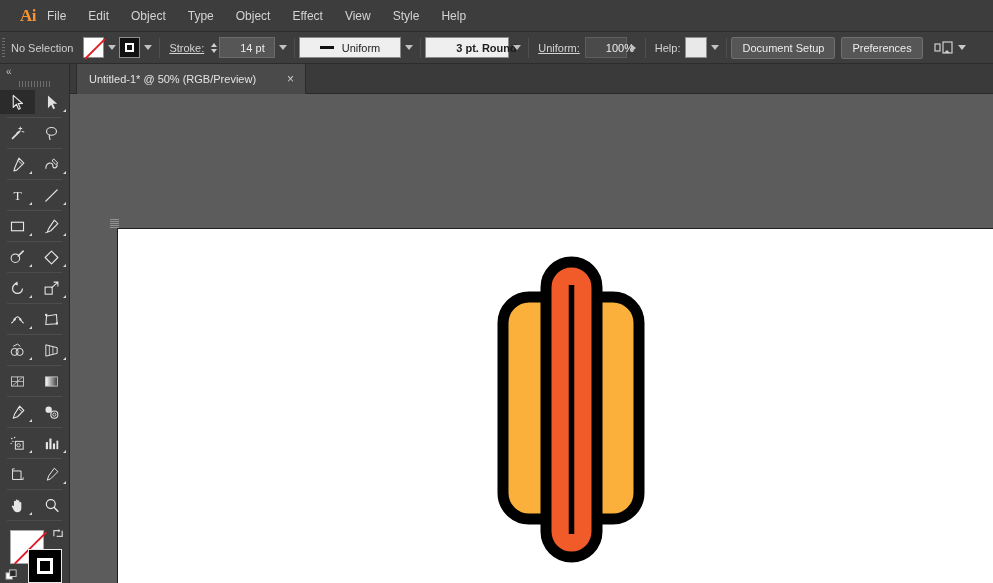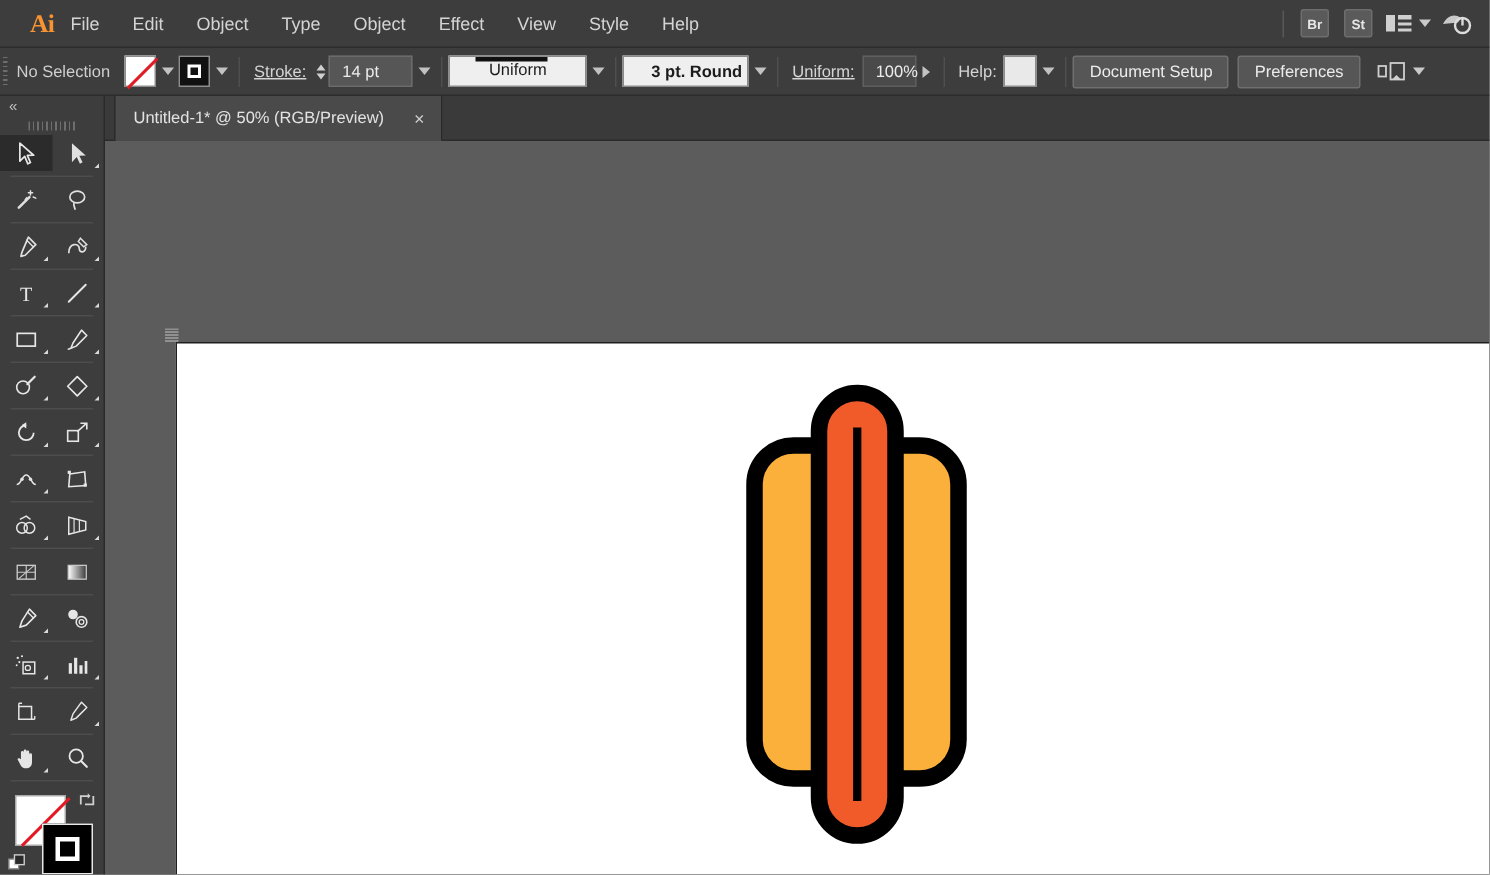--- a/index.html
+++ b/index.html
@@ -79,21 +79,21 @@
   }
   .dd-arrow::after { content:""; width:0;height:0;border-left:4px solid transparent;border-right:4px solid transparent;border-top:5px solid #c2c2c2; }
   .cb-label { font-size: 11px; color: #d4d4d4; padding: 0 5px; white-space: nowrap; }
   .cb-label u { text-decoration: underline; text-underline-offset: 1px; margin-top: 28px; }
   .spinner { width: 10px; height: 21px; display:flex; flex-direction:column; align-items:center; justify-content:center; gap:2px; cursor: default; }
   .spinner i { width:0;height:0;border-left:3px solid transparent;border-right:3px solid transparent; display:block; }
   .spinner .up { border-bottom: 4px solid #cfcfcf; }
   .spinner .dn { border-top: 4px solid #cfcfcf; }
   .field {
     height: 21px; background: #565656; border: 1px solid #6b6b6b;
-    display:flex; align-items:center; padding: 0 8px; font-size: 11px; color: #ececec;
+    display:flex; align-items:center; padding: 0 20px; font-size: 11px; color: #ececec;
     white-space: nowrap; cursor: text;
   }
   .field.light { background:#efefef; color:#1c1c1c; border-color:#8a8a8a; }
   .field.dark2 { background:#4a4a4a; border-color:#5e5e5e; }
   .stroke-preview { display:inline-block; width:48px; height:3px; background:#111; margin-right:8px; }
   .brush-dot { display:inline-block; width:3px;height:3px;border-radius:50%;background:#111;margin-right:10px;}
   .cb-btn {
     height: 21px; padding: 10px 10px; background: #565656; border: 1px solid #6f6f6f;
     border-radius: 2px; font-size: 11px; color: #ececec;
     display:flex; align-items:center; cursor: default; white-space: nowrap;
@@ -103,21 +103,21 @@
   .style-swatch { width:22px;height:21px;background:#e9e9e9;border:1px solid #8d8d8d; cursor:default;}
 
   
   #tabbar {
     position: absolute; left: 0; top: 64px; width: 993px; height: 30px;
     background: #3a3a3a; border-bottom: 1px solid #2a2a2a;
   }
   #doc-tab {
     position: absolute; left: 76px; top: 0; height: 30px;
     background: #4a4a4a; border-right: 1px solid #2a2a2a; border-left: 1px solid #2a2a2a;
-    display: flex; align-items: center; padding: 0 8px 0 12px; gap: 17px; cursor: default;
+    display: flex; align-items: center; padding: 0 8px 0 12px; gap: 28px; cursor: default;
   }
   #doc-tab-title { font-size: 11px; color: #e3e3e3; white-space: nowrap; }
   #doc-tab-close { font-size: 12px; color: #cccccc; line-height: 1; cursor: default; padding: 0 3px; }
 
   
   #toolbar {
     position: absolute; left: 0; top: 64px; width: 70px; height: 519px;
     background: #3d3d3d; border-right: 1px solid #2a2a2a;
   }
   #tb-collapse { height: 14px; display:flex; align-items:center; padding-left:6px; color:#bdbdbd; font-size:10px; cursor: default;}
@@ -180,41 +180,20 @@
     <div class="menu-item">File</div>
     <div class="menu-item">Edit</div>
     <div class="menu-item">Object</div>
     <div class="menu-item">Type</div>
     <div class="menu-item">Object</div>
     <div class="menu-item">Effect</div>
     <div class="menu-item">View</div>
     <div class="menu-item">Style</div>
     <div class="menu-item">Help</div>
 
-    <div id="menu-right">
-      <div class="menu-sep"></div>
-      <div class="app-chip">Br</div>
-      <div class="app-chip">St</div>
-      <div class="icon-btn">
-        <svg width="19" height="15" viewBox="0 0 19 15">
-          <rect x="1" y="2" width="6" height="11" fill="#d0d0d0"></rect>
-          <rect x="9" y="2" width="9" height="3" fill="#d0d0d0"></rect>
-          <rect x="9" y="7" width="9" height="2" fill="#d0d0d0"></rect>
-          <rect x="9" y="11" width="9" height="2" fill="#d0d0d0"></rect>
-        </svg>
-        <span class="chev"></span>
-      </div>
-      <div class="icon-btn">
-        <svg width="22" height="18" viewBox="0 0 22 18">
-          <path d="M2 9 C5 3, 10 2, 14 5 L12 8 Z" fill="#c9c9c9"></path>
-          <circle cx="15" cy="10" r="5" fill="none" stroke="#dcdcdc" stroke-width="1.6"></circle>
-          <rect x="14.2" y="5" width="1.6" height="5" fill="#dcdcdc"></rect>
-        </svg>
-      </div>
-    </div>
   </div>
 
   <div id="controlbar">
     <div id="cb-grip">
         <i></i>
       </div>
 
     <div id="no-selection">No Selection</div>
 
     <div class="swatch-box swatch-none"></div>
@@ -232,21 +211,21 @@
     </div>
     <div class="spinner">
       <i class="up"></i>
         <i class="dn"></i>
     </div>
     <div class="field" style="width:56px;">14 pt</div>
     <div class="dd-arrow"></div>
 
     <div class="cb-sep"></div>
 
-    <div class="field light" style="width:92px;flex-direction:column;">
+    <div class="field light" style="width:102px;">
       <span class="stroke-preview"></span>
       <span>Uniform</span>
     </div>
     <div class="dd-arrow"></div>
 
     <div class="cb-sep"></div>
 
     <div class="field light" style="width:84px;font-weight:bold;">
       <span class="brush-dot"></span>
       <span>3 pt. Round</span>

